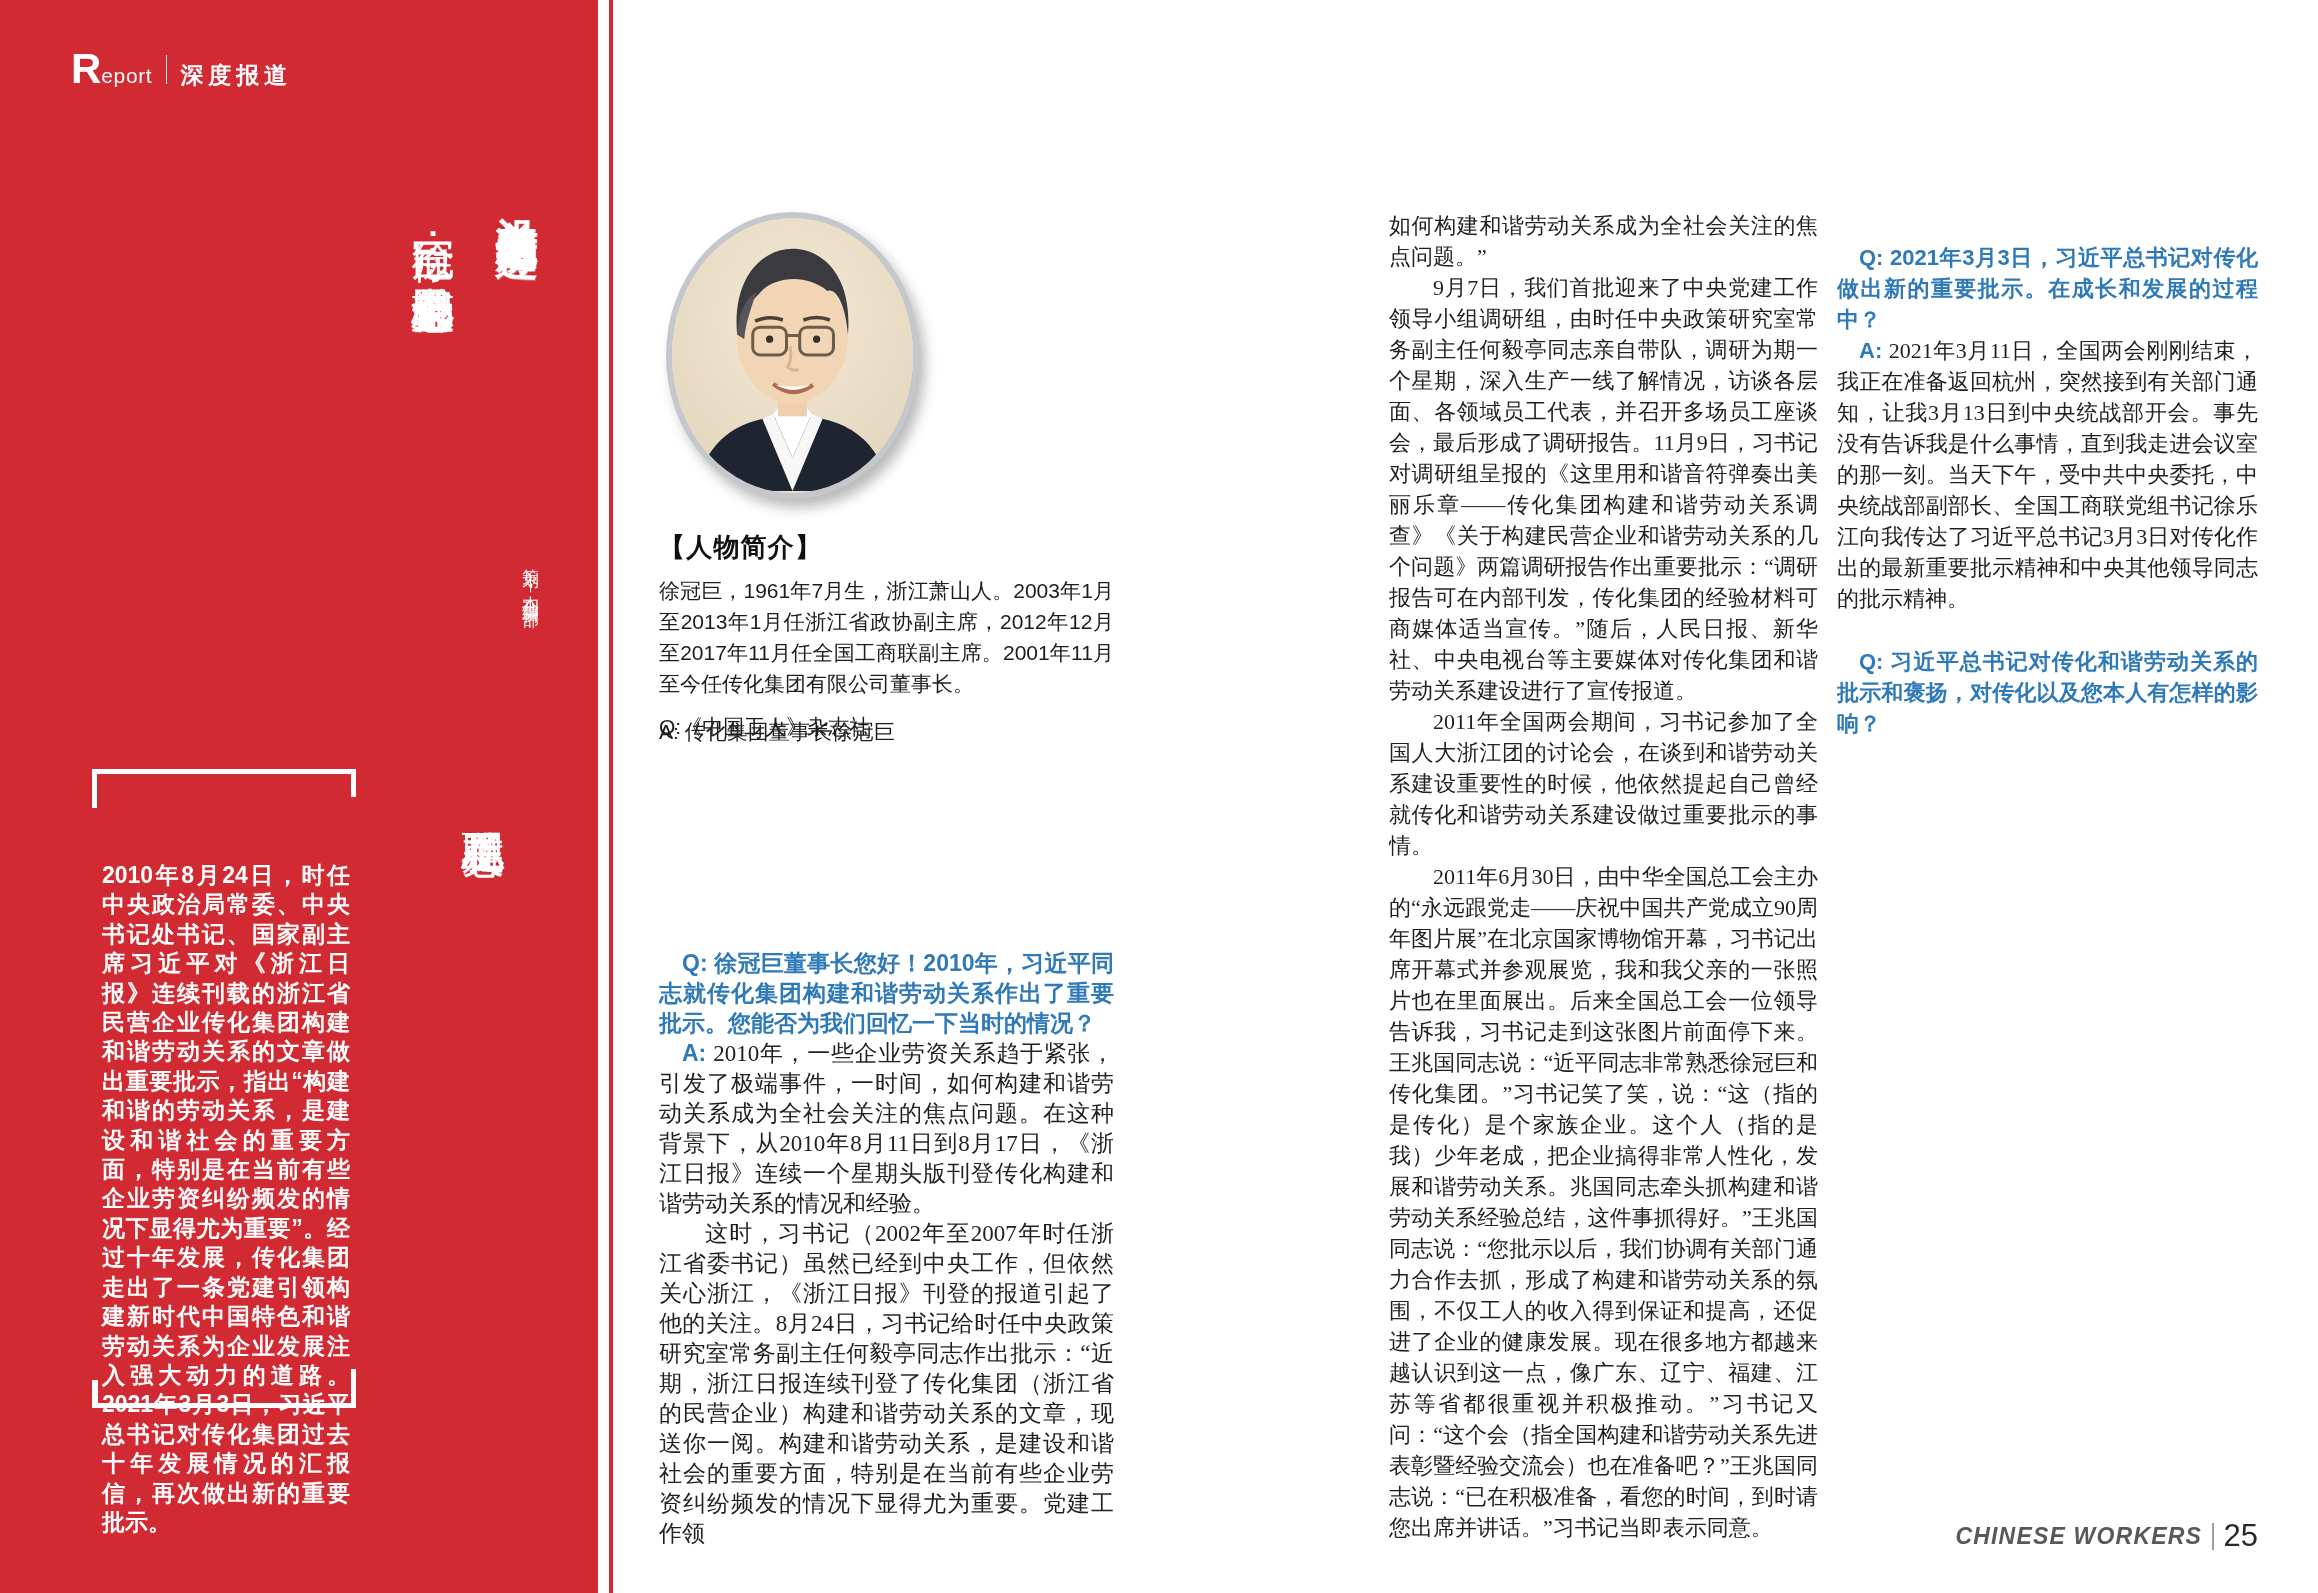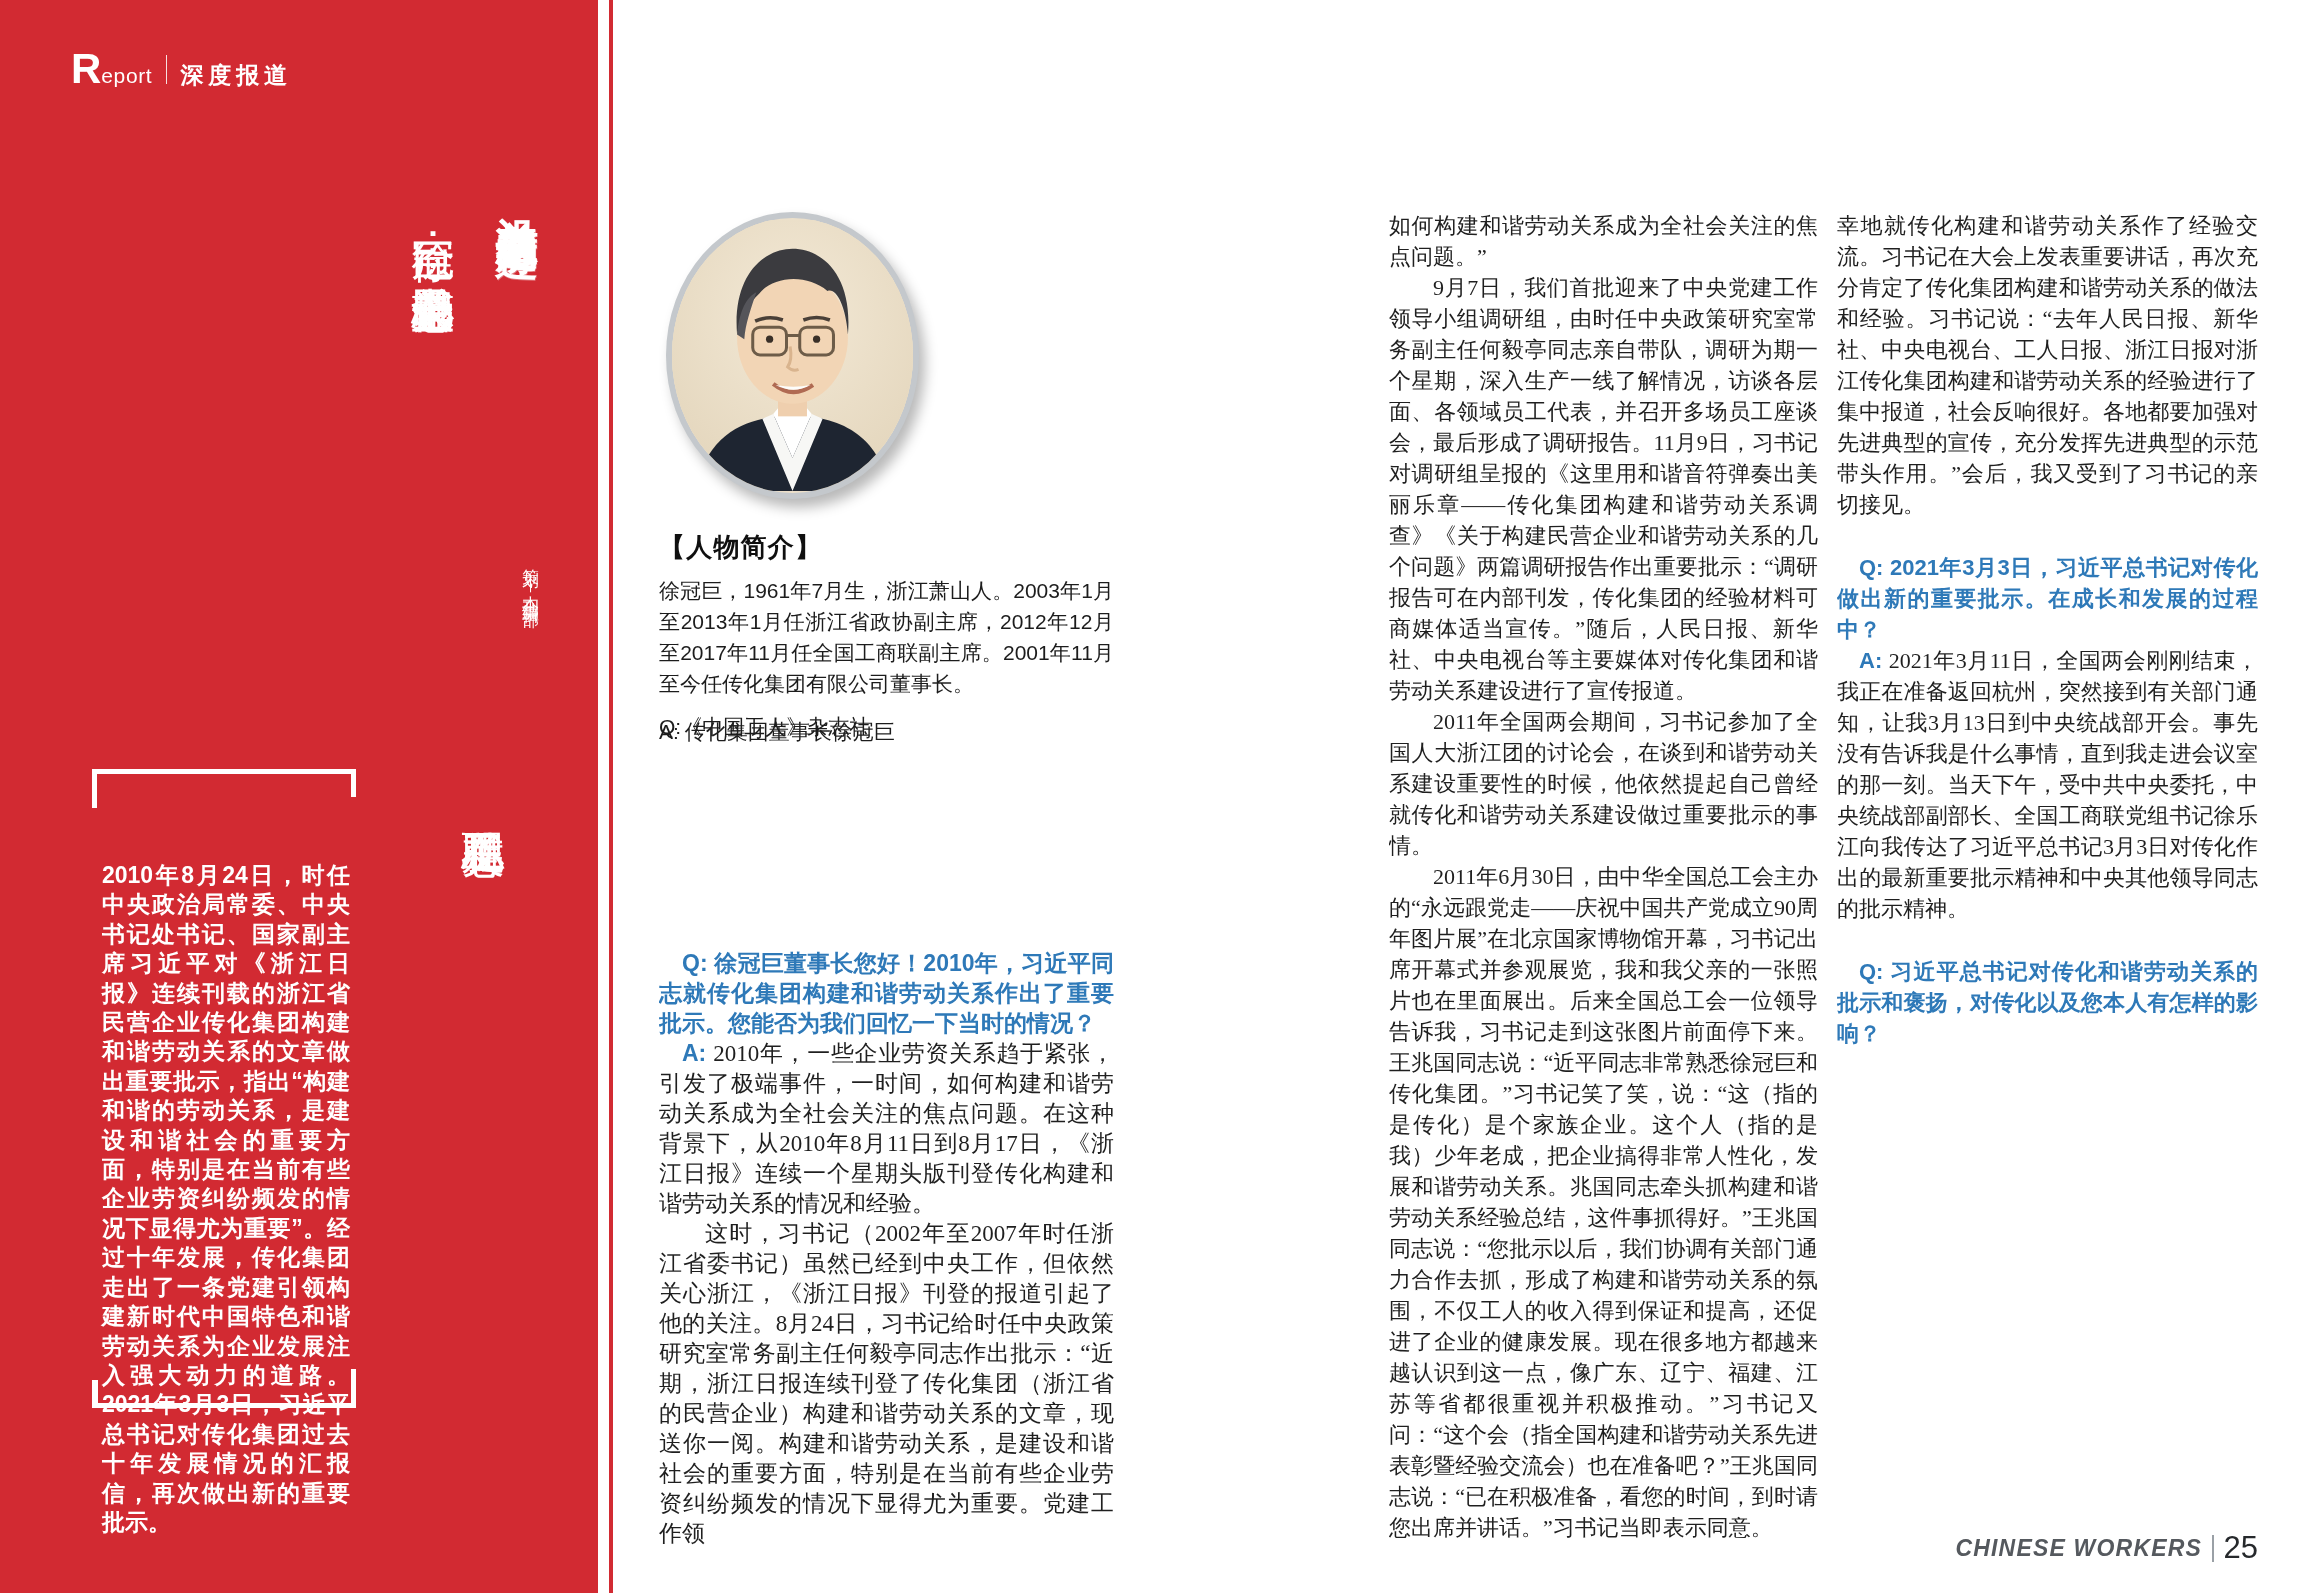--- a/index.html
+++ b/index.html
@@ -78,21 +78,21 @@
     color:#2e79b8; font-weight:700; font-family:"Liberation Sans","DejaVu Sans",sans-serif;
     text-indent:1em;
   }
   .a-para { text-indent:1em; }
   .a-label { color:#2e79b8; font-weight:700; font-family:"Liberation Sans","DejaVu Sans",sans-serif; }
   .indent { text-indent:2em; }
   .cont { text-indent:0; }
   .gap-before { margin-top:32px; }
 
   
-  .page-footer { position:absolute; right:61px; top:1518px; display:flex; align-items:center;margin-top:12px; }
+  .page-footer { position:absolute; right:61px; top:1518px; display:flex; align-items:center; }
   .mag { font-style:italic; color:#55595e; font-size:23px; letter-spacing:1.2px; font-weight:600; }
   .foot-div { width:1.8px; height:27px; background:#9aa0a6; margin:0 9.8px; }
   .pageno { font-size:31px; color:#26292c; font-weight:400; }
 </style>
 </head>
 <body>
 
 <div class="page">
 
   <aside class="red-band">
@@ -159,21 +159,20 @@
 
   <section class="article-col col2">
     <p class="cont">如何构建和谐劳动关系成为全社会关注的焦点问题。”</p>
     <p class="indent">9月7日，我们首批迎来了中央党建工作领导小组调研组，由时任中央政策研究室常务副主任何毅亭同志亲自带队，调研为期一个星期，深入生产一线了解情况，访谈各层面、各领域员工代表，并召开多场员工座谈会，最后形成了调研报告。11月9日，习书记对调研组呈报的《这里用和谐音符弹奏出美丽乐章——传化集团构建和谐劳动关系调查》《关于构建民营企业和谐劳动关系的几个问题》两篇调研报告作出重要批示：“调研报告可在内部刊发，传化集团的经验材料可商媒体适当宣传。”随后，人民日报、新华社、中央电视台等主要媒体对传化集团和谐劳动关系建设进行了宣传报道。</p>
     <p class="indent">2011年全国两会期间，习书记参加了全国人大浙江团的讨论会，在谈到和谐劳动关系建设重要性的时候，他依然提起自己曾经就传化和谐劳动关系建设做过重要批示的事情。</p>
     <p class="indent">2011年6月30日，由中华全国总工会主办的“永远跟党走——庆祝中国共产党成立90周年图片展”在北京国家博物馆开幕，习书记出席开幕式并参观展览，我和我父亲的一张照片也在里面展出。后来全国总工会一位领导告诉我，习书记走到这张图片前面停下来。王兆国同志说：“近平同志非常熟悉徐冠巨和传化集团。”习书记笑了笑，说：“这（指的是传化）是个家族企业。这个人（指的是我）少年老成，把企业搞得非常人性化，发展和谐劳动关系。兆国同志牵头抓构建和谐劳动关系经验总结，这件事抓得好。”王兆国同志说：“您批示以后，我们协调有关部门通力合作去抓，形成了构建和谐劳动关系的氛围，不仅工人的收入得到保证和提高，还促进了企业的健康发展。现在很多地方都越来越认识到这一点，像广东、辽宁、福建、江苏等省都很重视并积极推动。”习书记又问：“这个会（指全国构建和谐劳动关系先进表彰暨经验交流会）也在准备吧？”王兆国同志说：“已在积极准备，看您的时间，到时请您出席并讲话。”习书记当即表示同意。</p>
 
   </section>
 
   <section class="article-col col3">
-    <p class="cont">幸地就传化构建和谐劳动关系作了经验交流。习书记在大会上发表重要讲话，再次充分肯定了传化集团构建和谐劳动关系的做法和经验。习书记说：“去年人民日报、新华社、中央电视台、工人日报、浙江日报对浙江传化集团构建和谐劳动关系的经验进行了集中报道，社会反响很好。各地都要加强对先进典型的宣传，充分发挥先进典型的示范带头作用。”会后，我又受到了习书记的亲切接见。</p>
     <p class="q-para gap-before">Q: 2021年3月3日，习近平总书记对传化做出新的重要批示。在成长和发展的过程中？</p>
     <p class="a-para"><span class="a-label">A: </span><span>2021年3月11日，全国两会刚刚结束，我正在准备返回杭州，突然接到有关部门通知，让我3月13日到中央统战部开会。事先没有告诉我是什么事情，直到我走进会议室的那一刻。当天下午，受中共中央委托，中央统战部副部长、全国工商联党组书记徐乐江向我传达了习近平总书记3月3日对传化作出的最新重要批示精神和中央其他领导同志的批示精神。</span></p>
     <p class="q-para gap-before">Q: 习近平总书记对传化和谐劳动关系的批示和褒扬，对传化以及您本人有怎样的影响？</p>
 
   </section>
 
   <footer class="page-footer">
     <span class="mag">CHINESE WORKERS</span>
     <span class="foot-div"></span>
     <span class="pageno">25</span>

